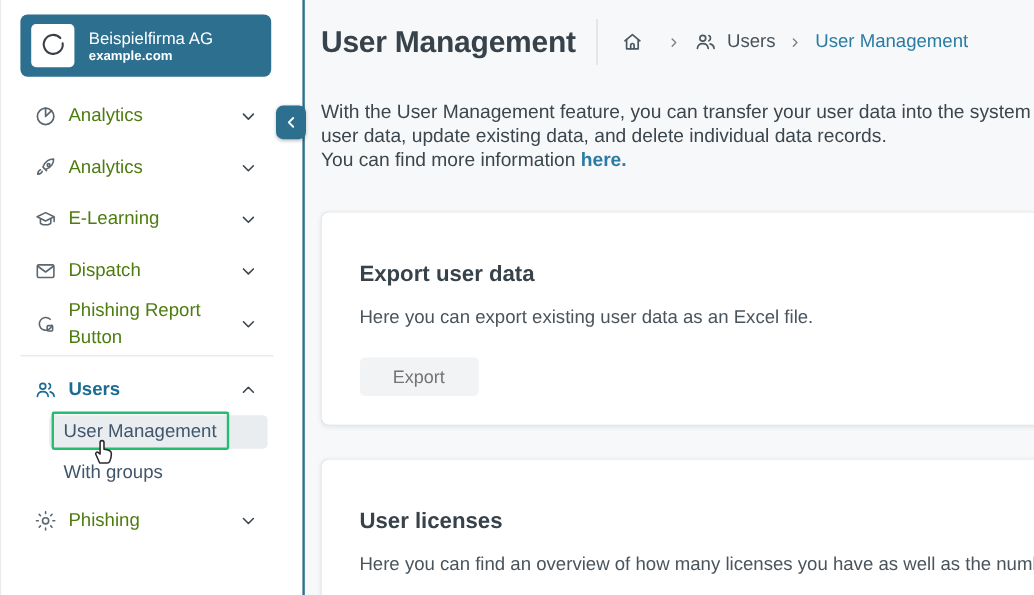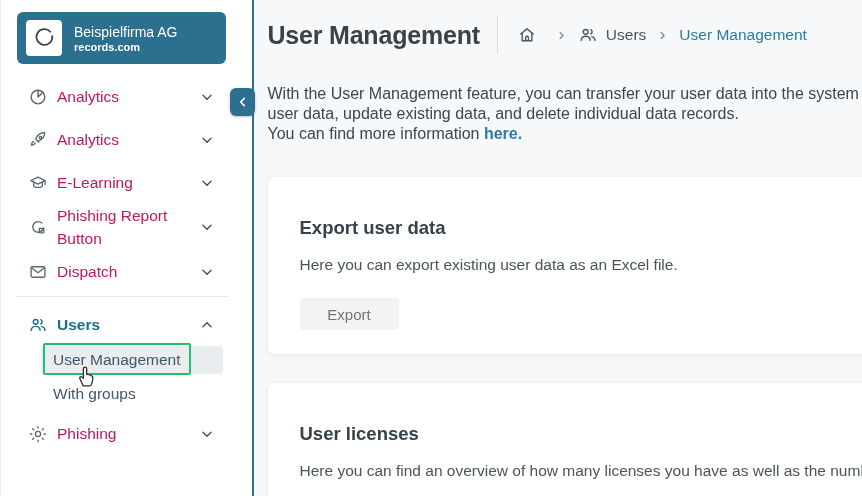--- a/index.html
+++ b/index.html
@@ -38,21 +38,21 @@
     background:#2d6f8e; border-radius:6px; border:none;
     display:flex; align-items:center; justify-content:center;
     color:#ffffff; cursor:pointer; z-index:5;
     box-shadow:0 1px 3px rgba(0,0,0,.25);
   }
 
   .nav { margin-top:11px; }
   .nav-item {
     display:flex; align-items:center;
     min-height:43px; padding:0 36px 0 27px;
-    color:#be185d; cursor:pointer;
+    color:#4d7c0f; cursor:pointer;
   }
   .nav-item .nicon { color:#5b6770; flex:0 0 auto; margin-top:1px; }
   .nav-item .nlabel {
     flex:1 1 auto; margin-left:9px; font-size:15.5px; line-height:23px;
   }
   .nav-item .chev { color:#3c474f; flex:0 0 auto; }
   .nav-item.active { color:#1b6c91; }
   .nav-item.active .nicon { color:#1b6c91; }
   .nav-item.active .nlabel { font-weight:700; }
 
@@ -120,21 +120,21 @@
 <div class="sidebar">
 
   <div class="org-card">
     <span class="org-logo">
       <svg width="26" height="26" viewBox="0 0 24 24" fill="none" stroke="#3b4046" stroke-width="1.6" stroke-linecap="round">
         <path d="M17.8 6.2 A 7.3 7.3 0 1 0 19.6 10.2"></path>
       </svg>
     </span>
     <span class="org-text">
       <div class="org-name">Beispielfirma AG</div>
-      <div class="org-domain">records.com</div>
+      <div class="org-domain">example.com</div>
     </span>
   </div>
 
   <div class="nav">
 
     <div class="nav-item">
       <span class="nicon">
         <svg width="20" height="20" viewBox="0 0 24 24" fill="none" stroke="currentColor" stroke-width="1.7" stroke-linecap="round" stroke-linejoin="round">
           <circle cx="12" cy="12" r="8.2"></circle>
             <path d="M12 3.8V12l6-5.7"></path>
@@ -176,40 +176,40 @@
       <span class="chev">
         <svg width="18" height="18" viewBox="0 0 24 24" fill="none" stroke="currentColor" stroke-width="1.8" stroke-linecap="round" stroke-linejoin="round">
             <path d="m6.5 9.5 5.5 5.5 5.5-5.5"></path>
           </svg>
       </span>
     </div>
 
     <div class="nav-item">
       <span class="nicon">
         <svg width="20" height="20" viewBox="0 0 24 24" fill="none" stroke="currentColor" stroke-width="1.6" stroke-linecap="round" stroke-linejoin="round">
+          <rect x="3.7" y="5.7" width="16.6" height="12.6" rx="1.4"></rect>
+          <path d="m4.6 7.3 7.4 5.5 7.4-5.5"></path>
+        </svg>
+      </span>
+      <span class="nlabel">Dispatch</span>
+      <span class="chev">
+        <svg width="18" height="18" viewBox="0 0 24 24" fill="none" stroke="currentColor" stroke-width="1.8" stroke-linecap="round" stroke-linejoin="round">
+            <path d="m6.5 9.5 5.5 5.5 5.5-5.5"></path>
+          </svg>
+      </span>
+    </div>
+
+    <div class="nav-item">
+      <span class="nicon">
+        <svg width="20" height="20" viewBox="0 0 24 24" fill="none" stroke="currentColor" stroke-width="1.6" stroke-linecap="round" stroke-linejoin="round">
           <path d="M16.6 6.1A6.4 6.4 0 1 0 18.4 12"></path>
           <rect x="13.6" y="12.4" width="5.4" height="5.4" rx="0.9"></rect>
         </svg>
       </span>
       <span class="nlabel">Phishing Report Button</span>
-      <span class="chev">
-        <svg width="18" height="18" viewBox="0 0 24 24" fill="none" stroke="currentColor" stroke-width="1.8" stroke-linecap="round" stroke-linejoin="round">
-            <path d="m6.5 9.5 5.5 5.5 5.5-5.5"></path>
-          </svg>
-      </span>
-    </div>
-
-    <div class="nav-item">
-      <span class="nicon">
-        <svg width="20" height="20" viewBox="0 0 24 24" fill="none" stroke="currentColor" stroke-width="1.6" stroke-linecap="round" stroke-linejoin="round">
-          <rect x="3.7" y="5.7" width="16.6" height="12.6" rx="1.4"></rect>
-          <path d="m4.6 7.3 7.4 5.5 7.4-5.5"></path>
-        </svg>
-      </span>
-      <span class="nlabel">Dispatch</span>
       <span class="chev">
         <svg width="18" height="18" viewBox="0 0 24 24" fill="none" stroke="currentColor" stroke-width="1.8" stroke-linecap="round" stroke-linejoin="round">
             <path d="m6.5 9.5 5.5 5.5 5.5-5.5"></path>
           </svg>
       </span>
     </div>
 
     <div class="nav-divider"></div>
 
 

